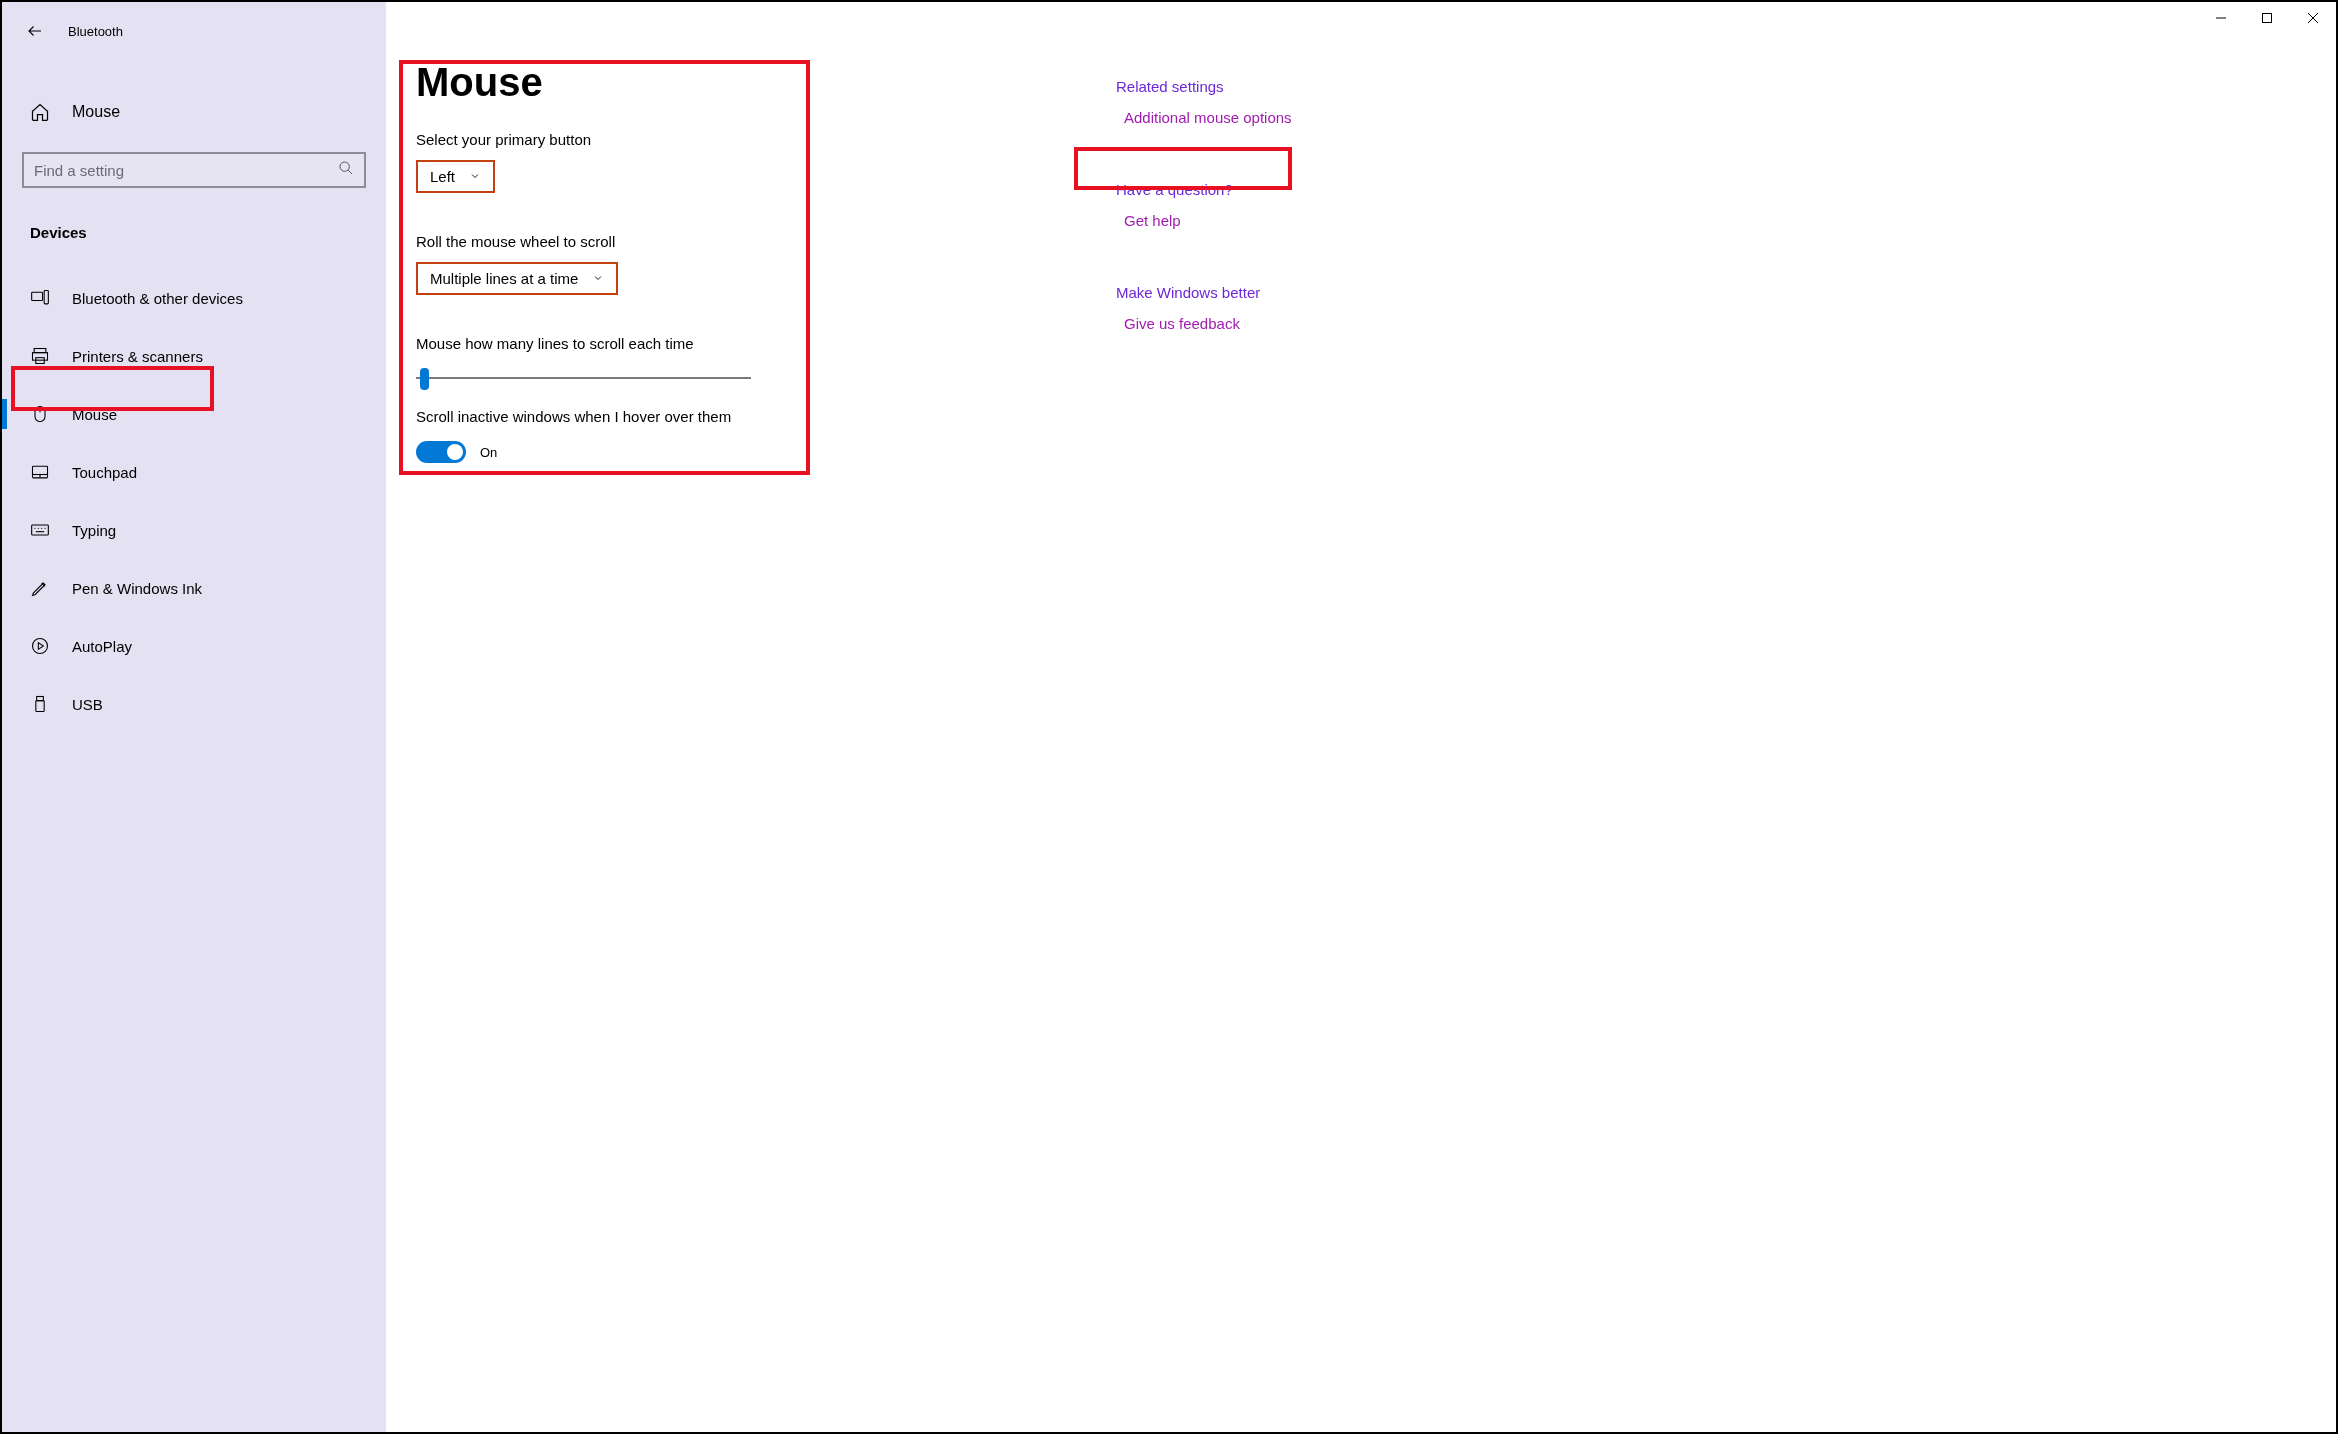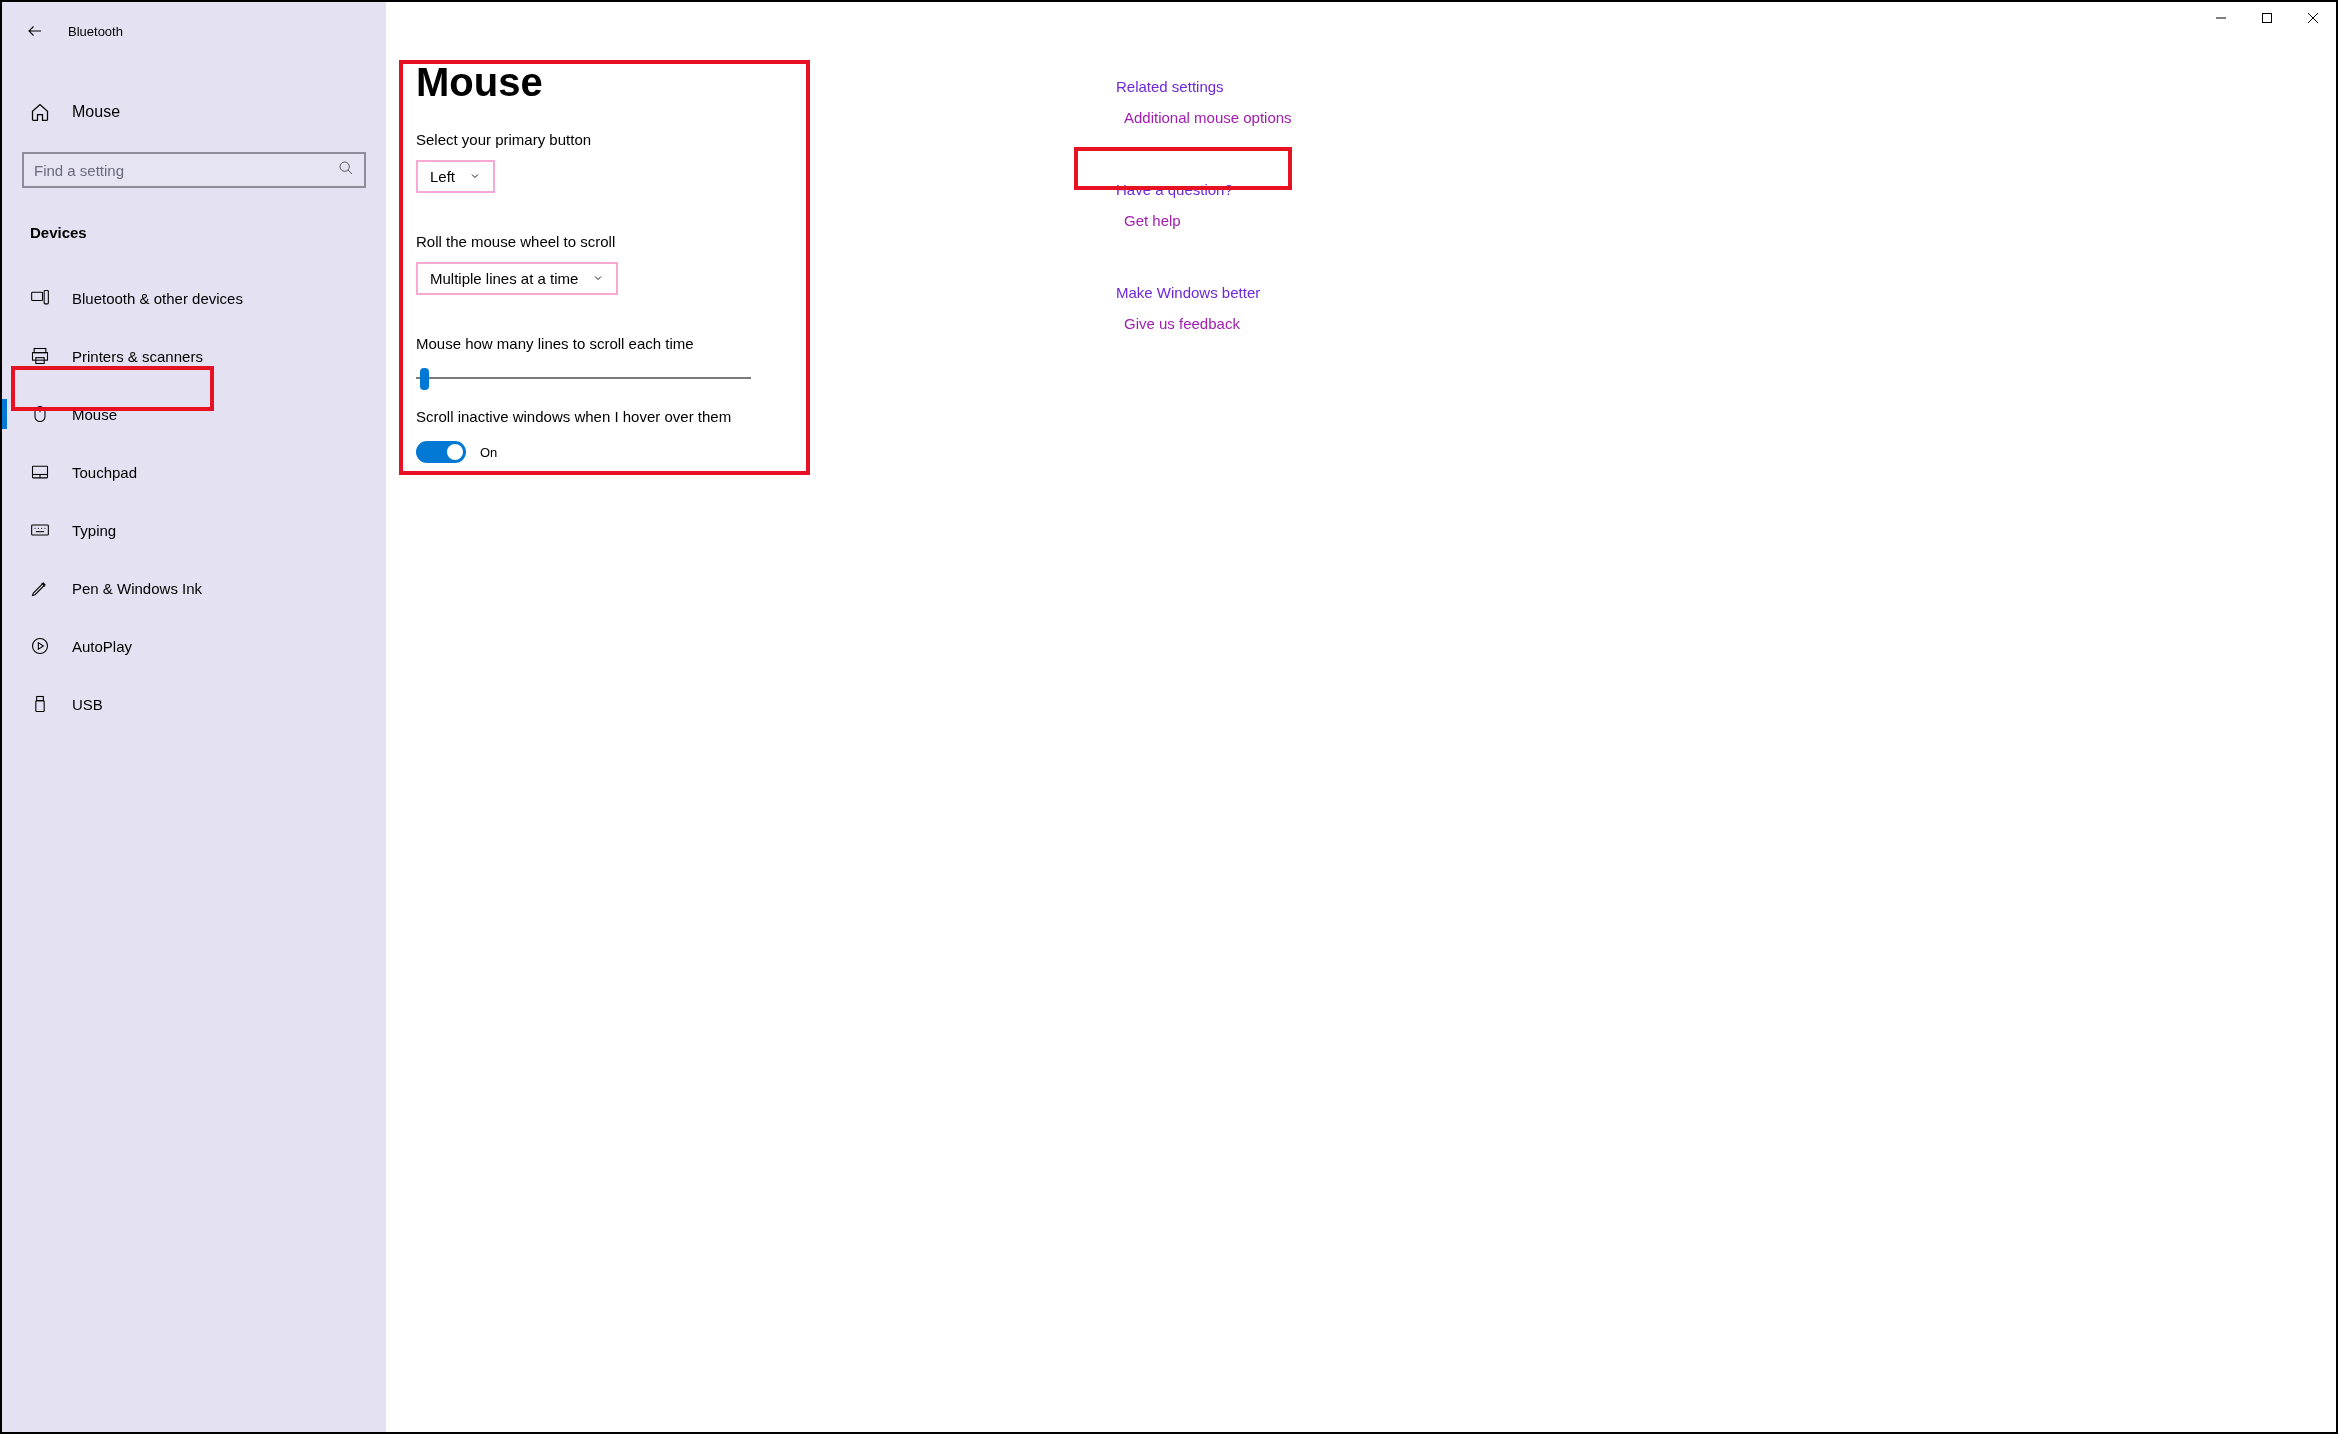--- a/index.html
+++ b/index.html
@@ -30,21 +30,21 @@
 
   .red-box-1 { position: absolute; border: 4px solid #e81123; pointer-events: none; }
   .red-box-sidebar { left: 9px; top: 364px; width: 203px; height: 45px; z-index: 3; }
   .red-box-main { left: 397px; top: 58px; width: 411px; height: 415px; z-index: 3; }
   .red-box-link { left: 1072px; top: 145px; width: 218px; height: 43px; z-index: 3; }
 
   .main { flex: 1; padding: 58px 30px 0 30px; display: flex; gap: 60px; }
   .content { flex: 0 0 640px; }
   .content h1 { font-size: 40px; font-weight: 600; color: #000; margin-bottom: 26px; }
   .field-label { font-size: 15px; color: #000; margin-top: 8px; }
-  .select-box { margin-top: 12px; border: 2px solid #f9a8d4; display: inline-flex; align-items: center; gap: 14px; padding: 6px 12px; cursor: pointer; font-size: 15px; background:#fff; }
+  .select-box { margin-top: 12px; border: 2px solid #c2410c; display: inline-flex; align-items: center; gap: 14px; padding: 6px 12px; cursor: pointer; font-size: 15px; background:#fff; }
   .select-box.small { min-width: 64px; }
   .select-box.med { min-width: 200px; }
   .spacer { height: 32px; }
   .slider-wrap { margin-top: 14px; position: relative; width: 335px; height: 24px; }
   .slider-track { position: absolute; top: 11px; left: 0; right: 0; height: 2px; background: #7a7a7a; }
   .slider-thumb { position: absolute; top: 2px; left: 4px; width: 9px; height: 22px; background: #0078d4; border-radius: 4px; cursor: pointer; }
   .toggle-row { display: flex; align-items: center; gap: 14px; margin-top: 16px; }
   .toggle { width: 50px; height: 22px; border-radius: 11px; background: #0078d4; position: relative; cursor: pointer; }
   .toggle .knob { position: absolute; right: 3px; top: 3px; width: 16px; height: 16px; border-radius: 50%; background: #fff; }
   .toggle-label { font-size: 13px; }

